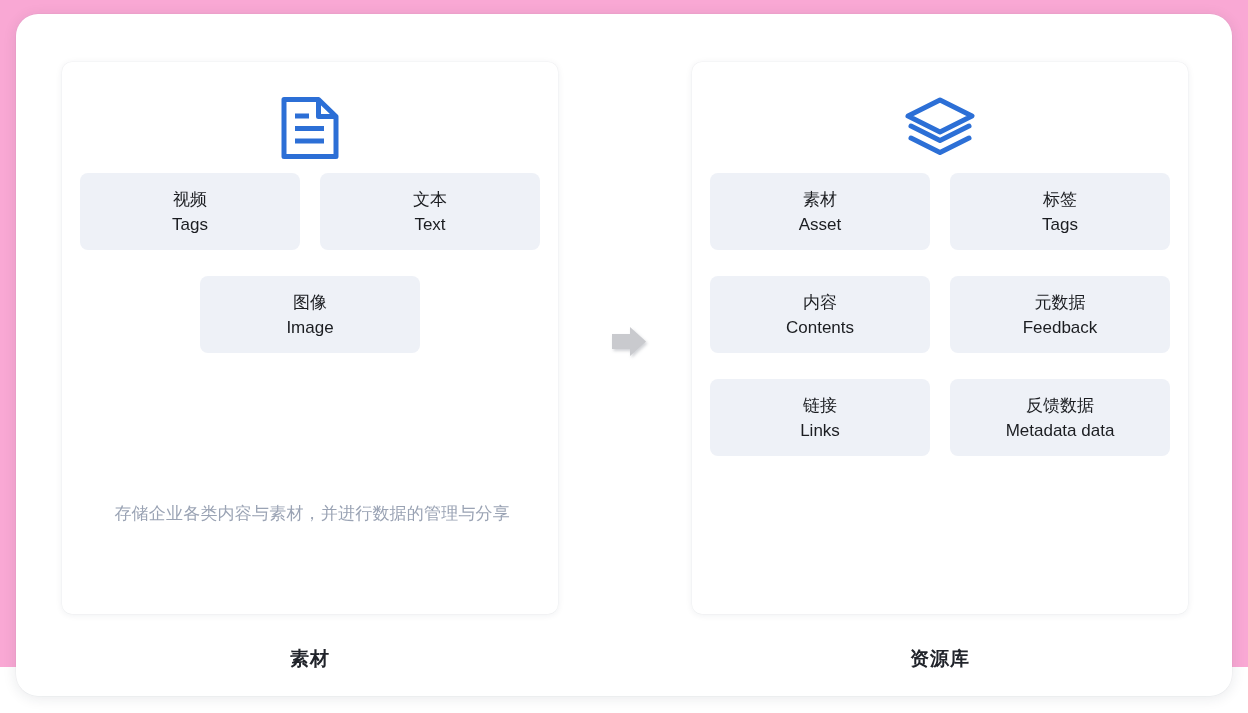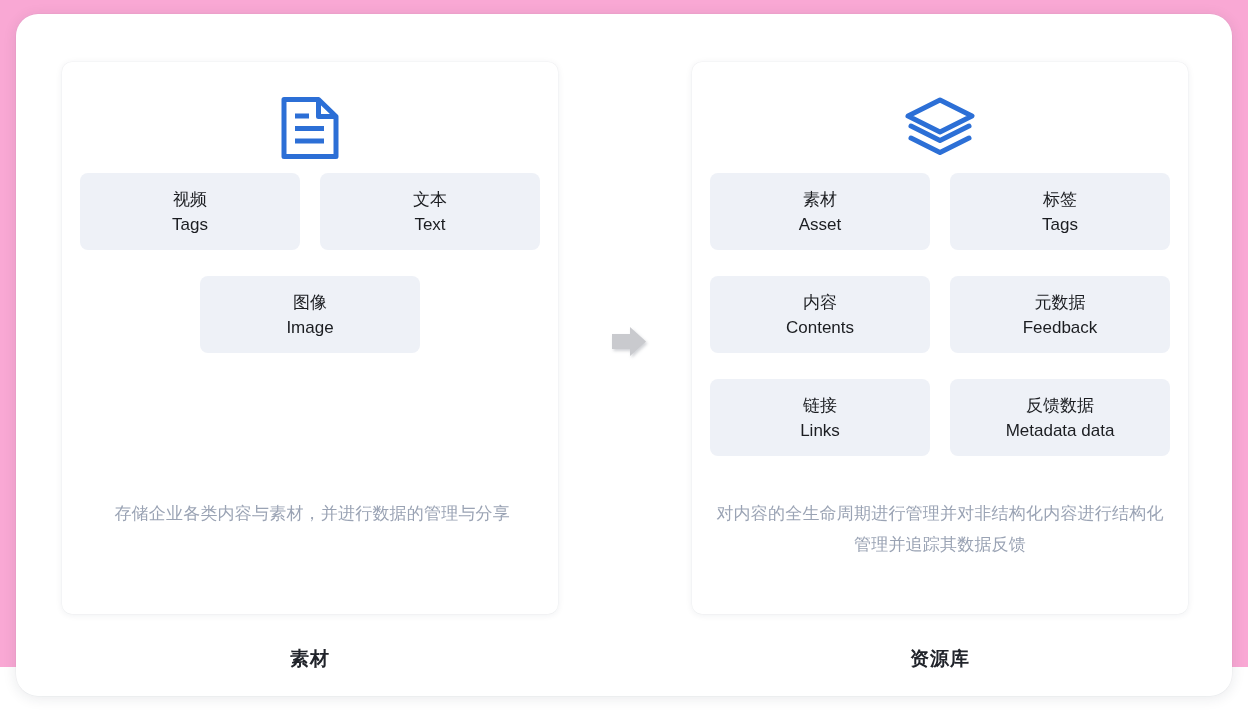--- a/index.html
+++ b/index.html
@@ -243,21 +243,20 @@
             <div class="chip">
               <span class="chip-cn">链接</span>
               <span class="chip-en">Links</span>
             </div>
             <div class="chip">
               <span class="chip-cn">反馈数据</span>
               <span class="chip-en">Metadata data</span>
             </div>
           </div>
 
-          <div class="panel-desc center-align">对内容的全生命周期进行管理并对非结构化内容进行结构化管理并追踪其数据反馈</div>
         </div>
 
         <div class="column-caption">资源库</div>
       </div>
 
     </div>
   </div>
 </div>
 
 </body></html>

